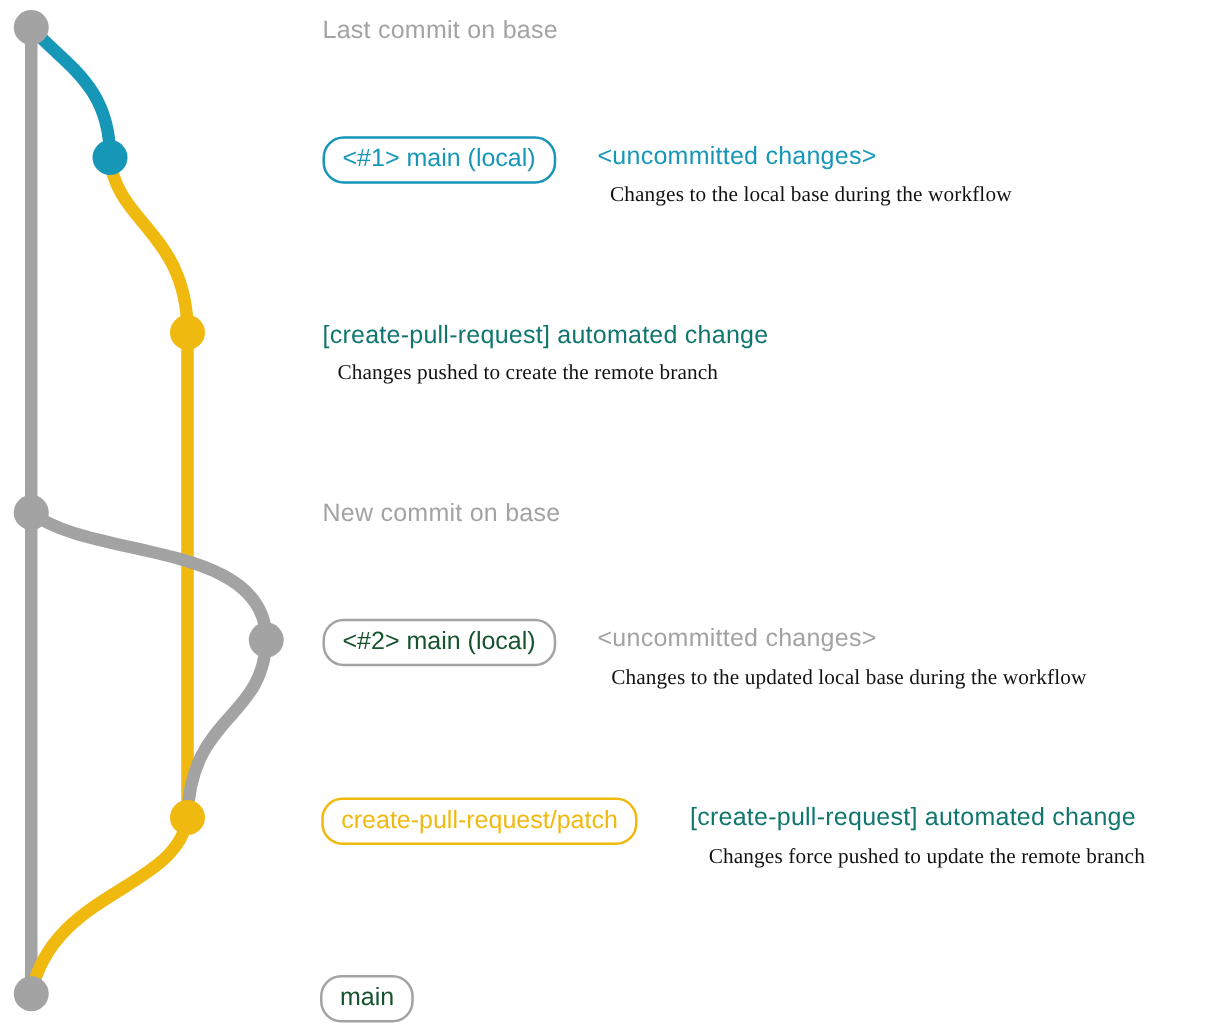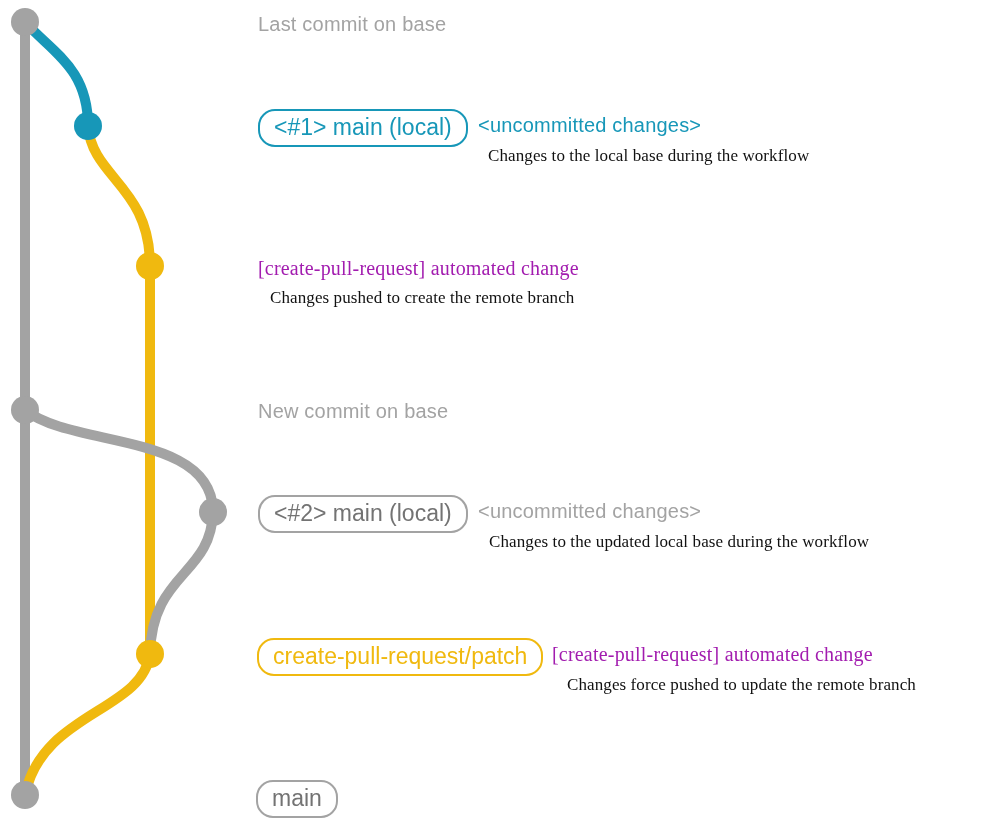--- a/index.html
+++ b/index.html
@@ -21,40 +21,40 @@
     top: 0;
   }
   .abs { position: absolute; white-space: nowrap; }
   .sans-label {
     font-family: "Liberation Sans", sans-serif;
     font-size: 20px;
     letter-spacing: 0.2px;
   }
   .gray-text   { color: #a3a3a3; }
   .teal-text   { color: #1797b8; }
-  .gold-text   { color: #a21caf; font-family: Liberation Serif, serif; }
+  .gold-text   { color: #0f766e; }
   .serif-desc {
     font-family: "Liberation Serif", serif;
     font-size: 17px;
     color: #111111;
     letter-spacing: 0.1px;
   }
   .badge {
     display: inline-block;
     box-sizing: border-box;
     padding: 5px 14px 6px 14px;
     border-radius: 17px;
     border-style: solid;
     border-width: 2px;
-    font-size: 23px;
+    font-size: 20px;
     line-height: 23px;
     background: #ffffff;
   }
   .badge-teal { border-color: #1797b8; color: #1797b8; }
-  .badge-gray { border-color: #a3a3a3; color: #737373; }
+  .badge-gray { border-color: #a3a3a3; color: #14532d; }
   .badge-gold { border-color: #f0b90f; color: #f0b90f; }
 </style>
 </head>
 <body>
 
 <div id="stage">
 
   <svg id="graph-svg" width="981" height="827" viewBox="0 0 981 827">
 
     <path d="M25,22 L25,795" fill="none" stroke-width="10" stroke="#a3a3a3"></path>

